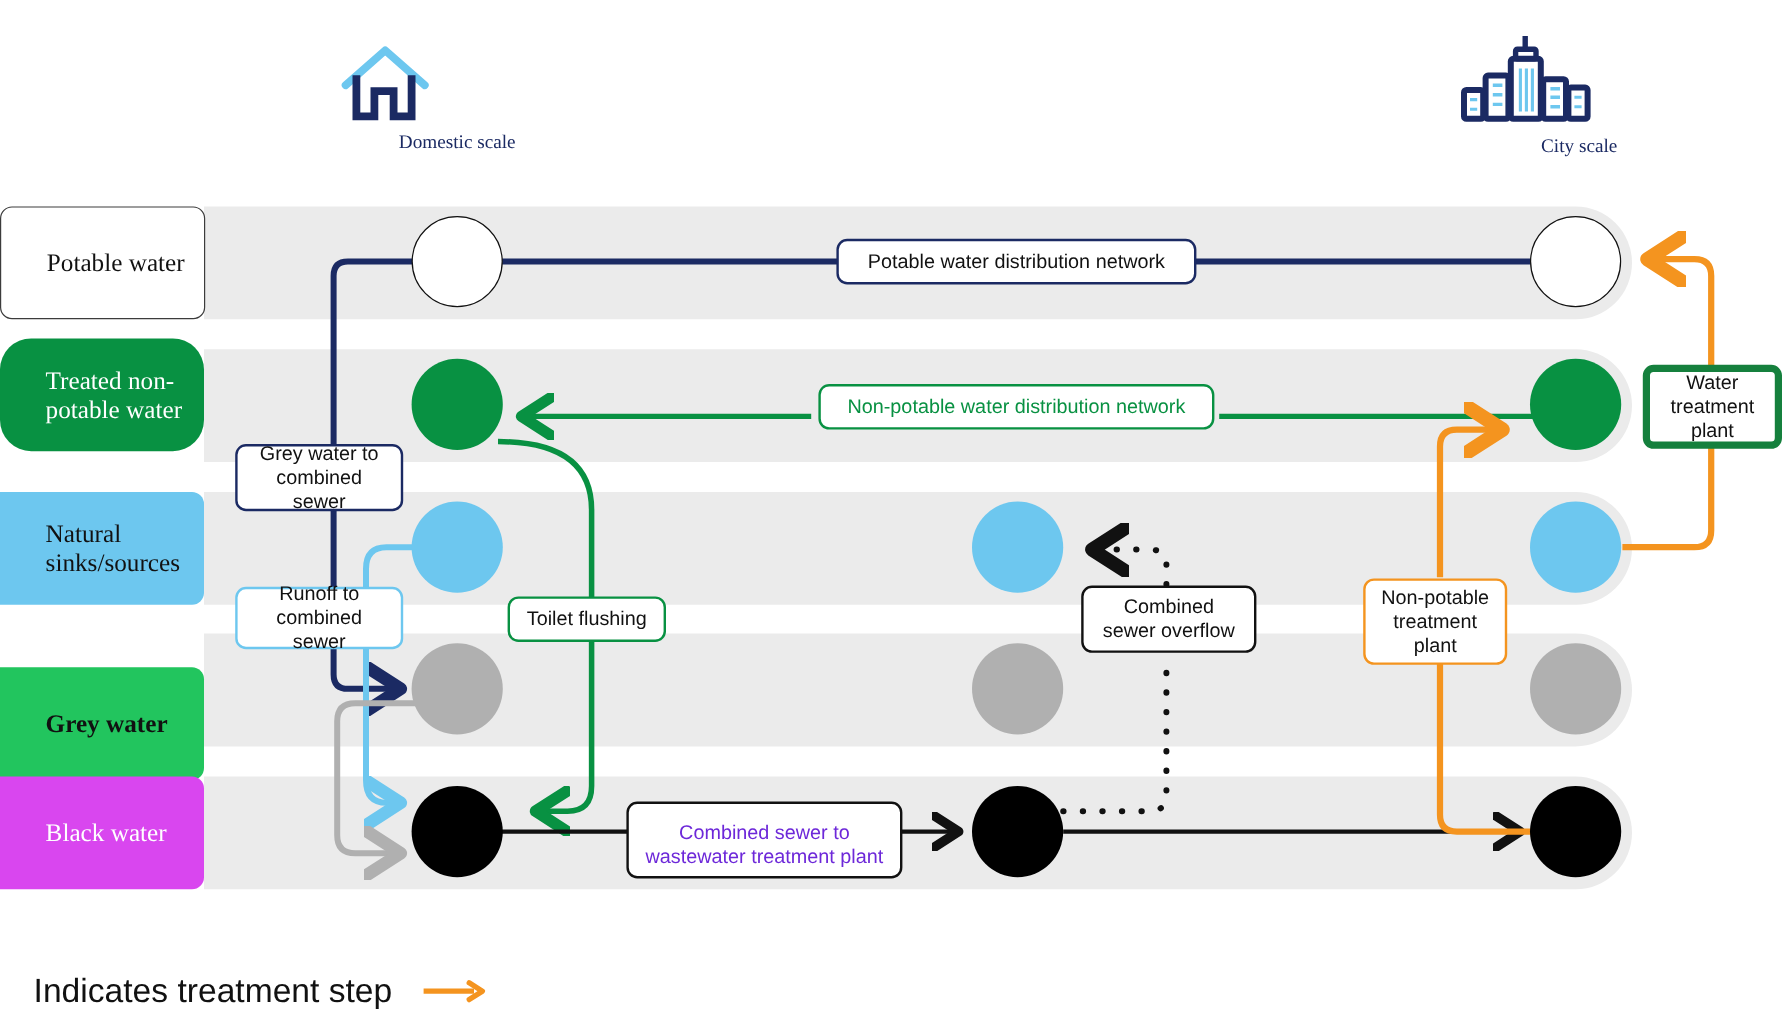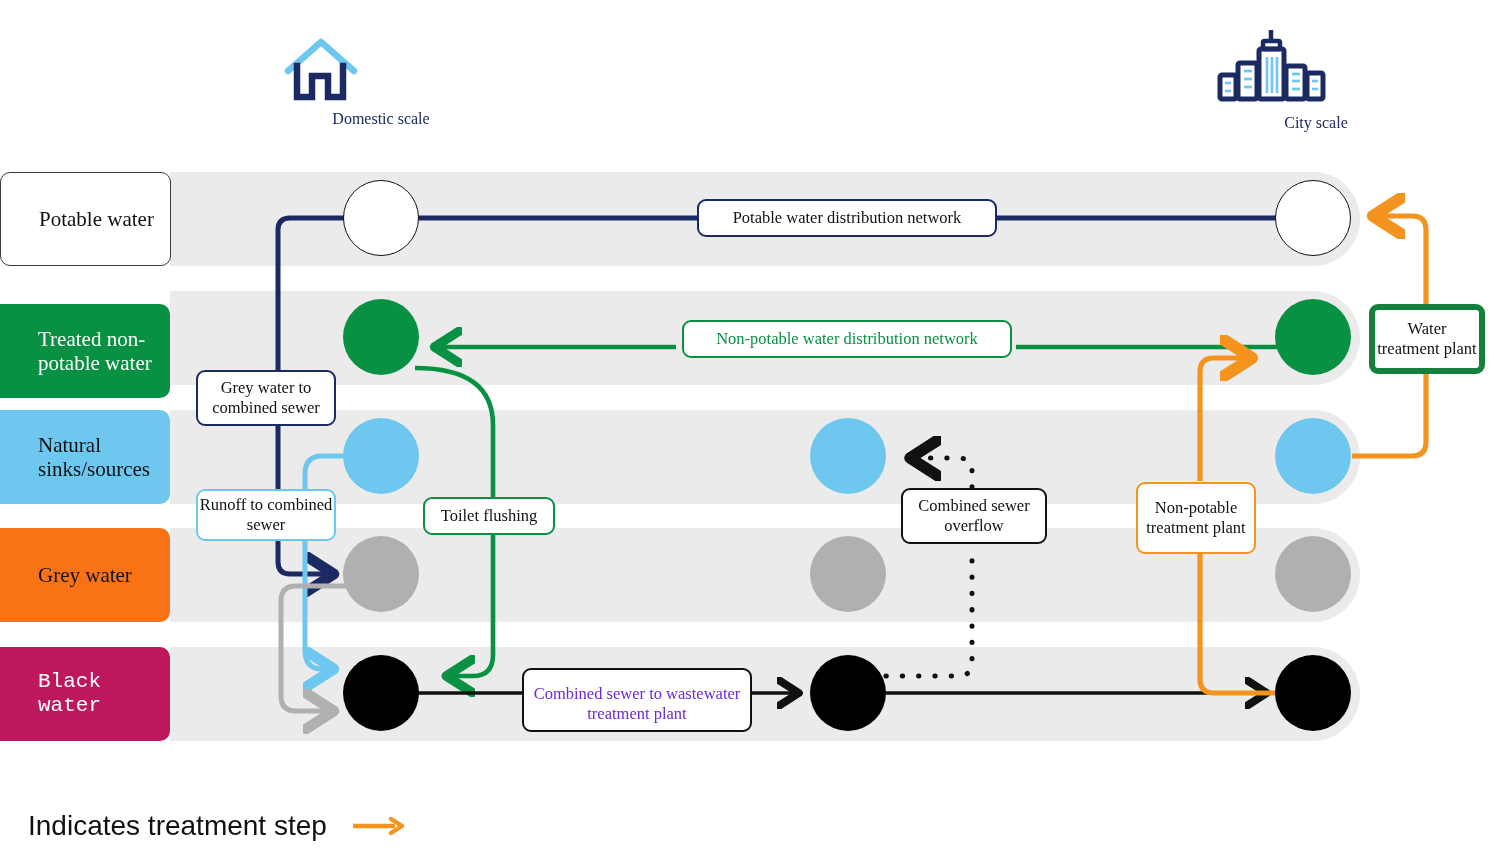--- a/index.html
+++ b/index.html
@@ -44,22 +44,22 @@
   
   .node{position:absolute;width:76px;height:76px;border-radius:50%;}
   .node.hollow{background:#ffffff;border:1.4px solid #111;box-sizing:border-box;}
 
   
   .chip{
     position:absolute;background:#ffffff;
     border-radius:9px;box-sizing:border-box;
     display:flex;align-items:center;justify-content:center;
     text-align:center;font-size:16.5px;line-height:1.22;
-    font-family:Liberation Serif, serif;
-    padding:6px 0;color:#111;
+    font-family:Liberation Sans, sans-serif;
+    padding:6px 10px;color:#111;
   }
 
   
   .legend{
     position:absolute;display:flex;align-items:center;gap:24px;
     font-size:28px;color:#111;font-family:Liberation Sans, sans-serif;
   }
 
   svg.wires{position:absolute;left:0;top:0;width:1489px;height:849px;pointer-events:none;}
   svg.icon{display:block;}
@@ -110,30 +110,30 @@
 
   <div class="rail" style="top:172px;"></div>
   <div class="rail" style="top:291px;"></div>
   <div class="rail" style="top:410px;"></div>
   <div class="rail" style="top:528px;"></div>
   <div class="rail" style="top:647px;"></div>
 
   <div class="row-label outline" style="top:172px;background:#ffffff;color:#111;">
     <span>Potable water</span>
   </div>
-  <div class="row-label" style="top:304px;background:#089142;color:#ffffff;">
+  <div class="row-label" style="top:282px;background:#089142;color:#ffffff;border-radius:26px;">
     <span>Treated non-potable water</span>
   </div>
   <div class="row-label" style="top:410px;background:#6dc7ef;color:#111111;">
     <span>Natural sinks/sources</span>
   </div>
-  <div class="row-label" style="top:528px;background:#f97316;color:#111111;">
+  <div class="row-label" style="top:556px;background:#22c55e;color:#111111;font-weight:bold;">
     <span>Grey water</span>
   </div>
-  <div class="row-label" style="top:647px;background:#be185d;color:#ffffff;font-family:Liberation Mono, monospace;">
+  <div class="row-label" style="top:647px;background:#d946ef;color:#ffffff;">
     <span>Black water</span>
   </div>
 
   <svg class="wires" viewBox="0 0 1489 849">
     <defs>
       <marker id="ar-navy" markerWidth="9" markerHeight="9" refX="5.4" refY="4.5" orient="auto">
         <path d="M0.6,0.9 L6.2,4.5 L0.6,8.1" fill="none" stroke="#1b2a63" stroke-width="2.1" stroke-linecap="round" stroke-linejoin="round"></path>
       </marker>
       <marker id="ar-green" markerWidth="9" markerHeight="9" refX="5.4" refY="4.5" orient="auto">
         <path d="M0.6,0.9 L6.2,4.5 L0.6,8.1" fill="none" stroke="#089142" stroke-width="2.1" stroke-linecap="round" stroke-linejoin="round"></path>

